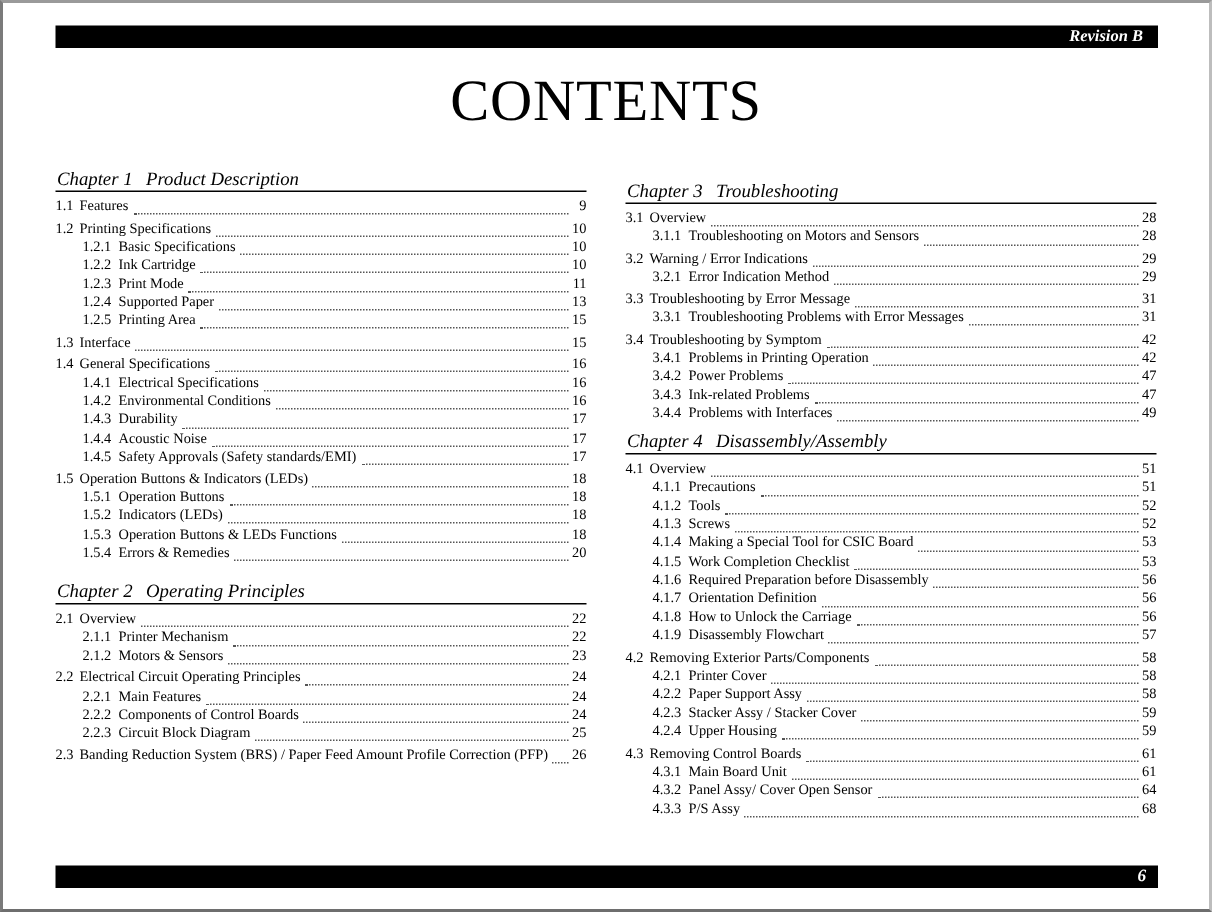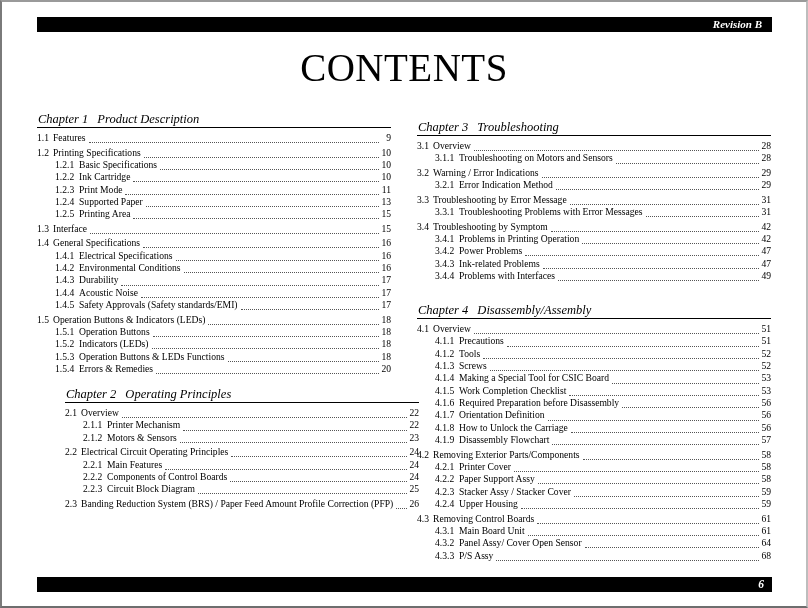--- a/index.html
+++ b/index.html
@@ -155,21 +155,21 @@
           <span class="pg">18</span>
         </div>
         <div class="row lvl2">
           <span class="no">1.5.4</span>
           <span class="txt">Errors &amp; Remedies</span>
           <span class="dots"></span>
           <span class="pg">20</span>
         </div>
       </div>
   </div>
-  <div class="chapter" style="position:absolute; top:386px; width:354px;margin-left:28px;">
+  <div class="chapter" style="position:absolute; top:386px; width:354px;">
     <div class="ch-head">
       <span class="num">Chapter 2</span><span>Operating Principles</span>
     </div>
     <div class="ch-items">
         <div class="row lvl1">
           <span class="no">2.1</span>
           <span class="txt">Overview</span>
           <span class="dots"></span>
           <span class="pg">22</span>
         </div>
@@ -286,21 +286,21 @@
           <span class="pg">47</span>
         </div>
         <div class="row lvl2">
           <span class="no">3.4.4</span>
           <span class="txt">Problems with Interfaces</span>
           <span class="dots"></span>
           <span class="pg">49</span>
         </div>
       </div>
   </div>
-  <div class="chapter" style="position:absolute; top:302px; width:354px;">
+  <div class="chapter" style="position:absolute; top:286px; width:354px;">
     <div class="ch-head">
       <span class="num">Chapter 4</span><span>Disassembly/Assembly</span>
     </div>
     <div class="ch-items">
         <div class="row lvl1">
           <span class="no">4.1</span>
           <span class="txt">Overview</span>
           <span class="dots"></span>
           <span class="pg">51</span>
         </div>

